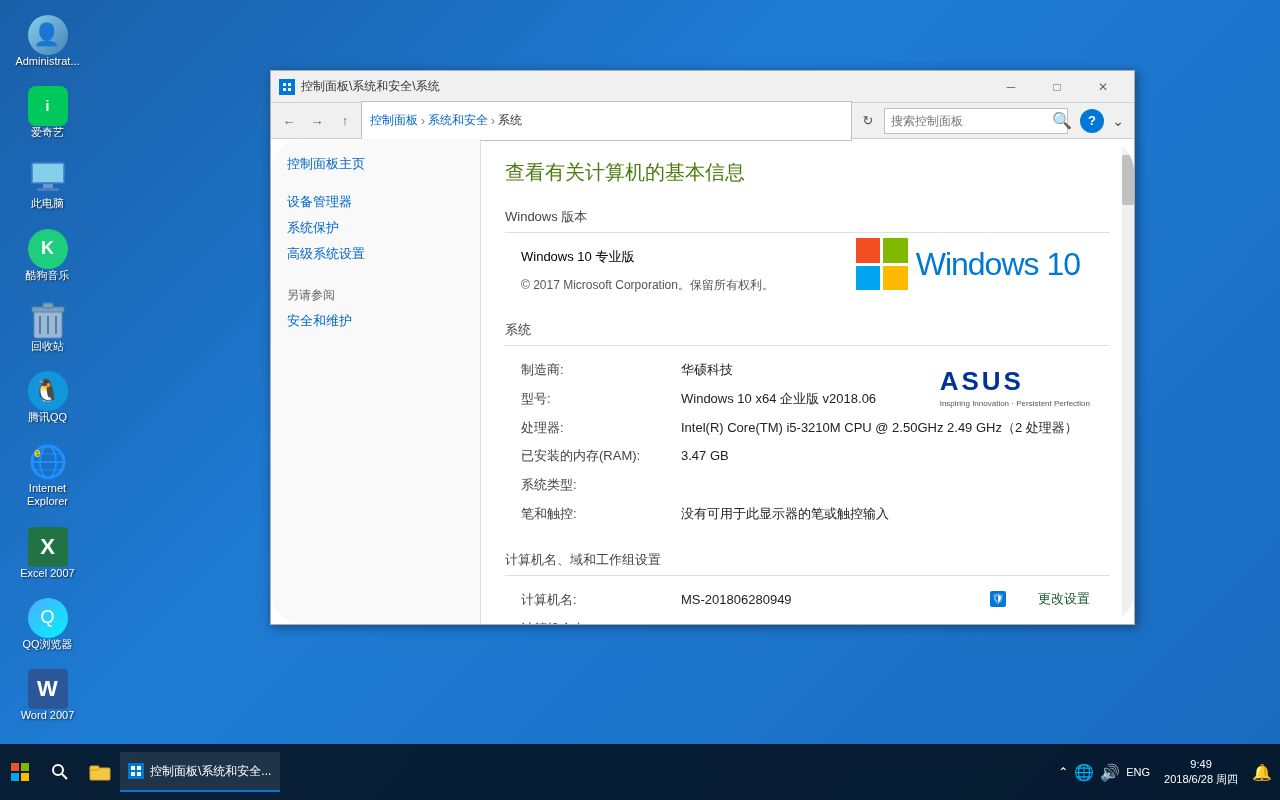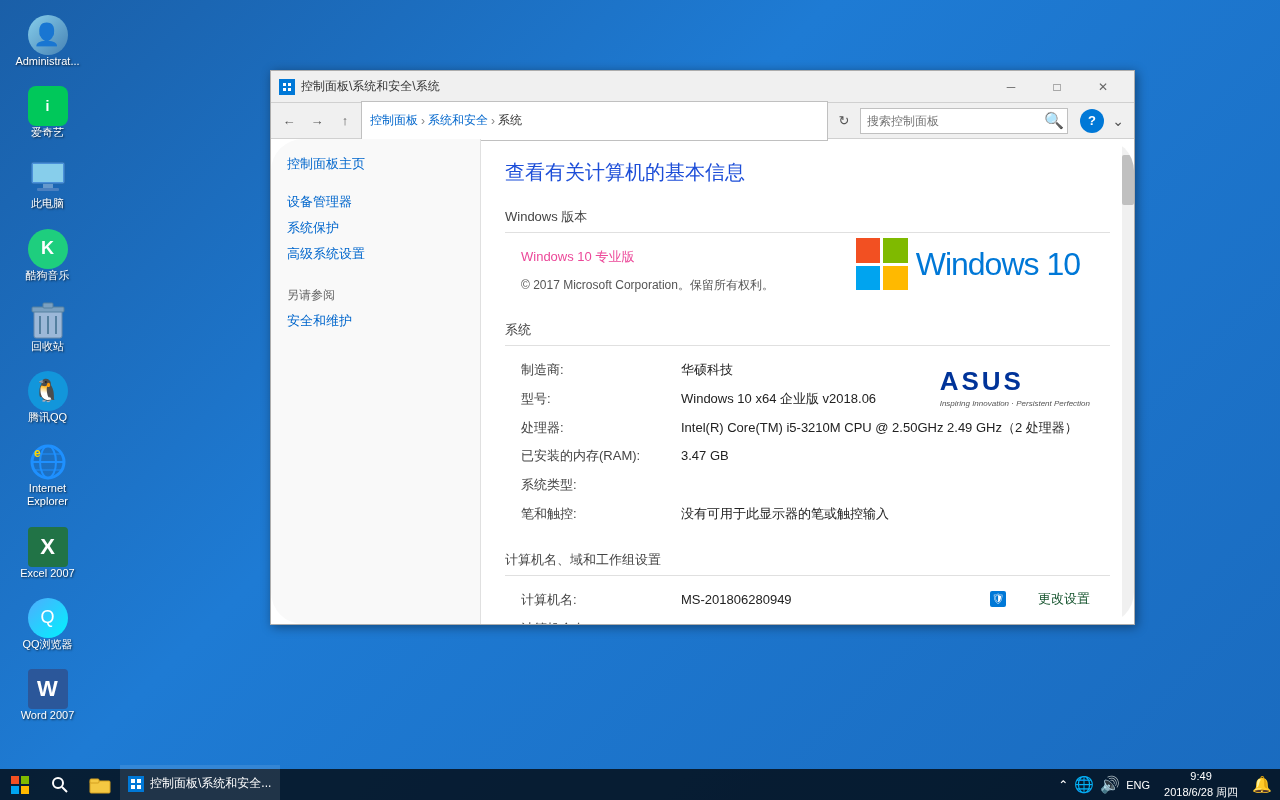--- a/index.html
+++ b/index.html
@@ -129,21 +129,21 @@
       font-size: 22px;
       font-weight: bold;
     }
 
     
     .taskbar {
       position: absolute;
       bottom: 0;
       left: 0;
       width: 1280px;
-      height: 31px;
+      height: 56px;
       background: rgba(0,0,0,0.75);
       display: flex;
       align-items: center;
       z-index: 100;
     }
 
     .taskbar-start {
       width: 40px;
       height: 40px;
       display: flex;
@@ -335,21 +335,21 @@
       height: 24px;
       display: flex;
       align-items: center;
       justify-content: center;
       cursor: pointer;
       color: #555;
       font-size: 13px;
     }
 
     .search-bar {
-      width: 208px;
+      width: 184px;
       height: 26px;
       border: 1px solid #c0c0c0;
       display: flex;
       align-items: center;
       background: white;
     }
 
     .search-input {
       flex: 1;
       border: none;
@@ -408,21 +408,21 @@
     
     .main-content {
       flex: 1;
       padding: 20px 24px;
       overflow-y: auto;
       position: relative;
     }
 
     .main-title {
       font-size: 20px;
-      color: #1d4ed8;
+      color: #4d7c0f;
       margin-bottom: 16px;
       font-weight: normal;
     }
 
     .section-header {
       font-size: 13px;
       color: #444;
       padding: 6px 0;
       border-bottom: 1px solid #e0e0e0;
       margin-bottom: 10px;
@@ -679,21 +679,21 @@
 
       <div class="main-content" style="position:relative;">
 
         <h2 class="main-title">查看有关计算机的基本信息</h2>
 
         <div class="section-header">Windows 版本</div>
 
         <div style="display:flex; align-items:flex-start; margin-bottom:16px; position:relative;">
           <div style="flex:1;">
             <div class="info-row">
-              <span style="font-size:13px; color:#ec4899;">Windows 10 专业版</span>
+              <span style="font-size:13px; color:#000000;">Windows 10 专业版</span>
             </div>
             <div class="info-row">
               <span style="font-size:12px; color:#555;">© 2017 Microsoft Corporation。保留所有权利。</span>
             </div>
           </div>
 
           <div style="position:absolute; right:30px; top:-5px; display:flex; align-items:center;padding-left:44px;">
             <div style="display:grid; grid-template-columns:1fr 1fr; gap:3px; width:52px; height:52px; margin-right:8px;">
               <div style="background:#f25022;"></div>
               <div style="background:#7fba00;"></div>
@@ -726,21 +726,21 @@
           <div class="info-row">
             <span class="info-label">系统类型:</span>
           </div>
           <div class="info-row">
             <span class="info-label">笔和触控:</span>
             <span class="info-value">没有可用于此显示器的笔或触控输入</span>
           </div>
 
           <div style="position:absolute; right:20px; top:10px;">
             <div style="font-size:26px; font-weight:900; color:#003399; letter-spacing:3px; font-family:Arial Black, sans-serif;">ASUS</div>
-            <div style="font-size:8px; color:#555; margin-top:2px;font-style:italic;">Inspiring Innovation · Persistent Perfection</div>
+            <div style="font-size:8px; color:#555; margin-top:2px;">Inspiring Innovation · Persistent Perfection</div>
           </div>
         </div>
 
         <div class="section-header">计算机名、域和工作组设置</div>
 
         <div style="position:relative; margin-bottom:8px;">
           <div class="info-row">
             <span class="info-label">计算机名:</span>
             <span class="info-value">MS-201806280949</span>
           </div>

